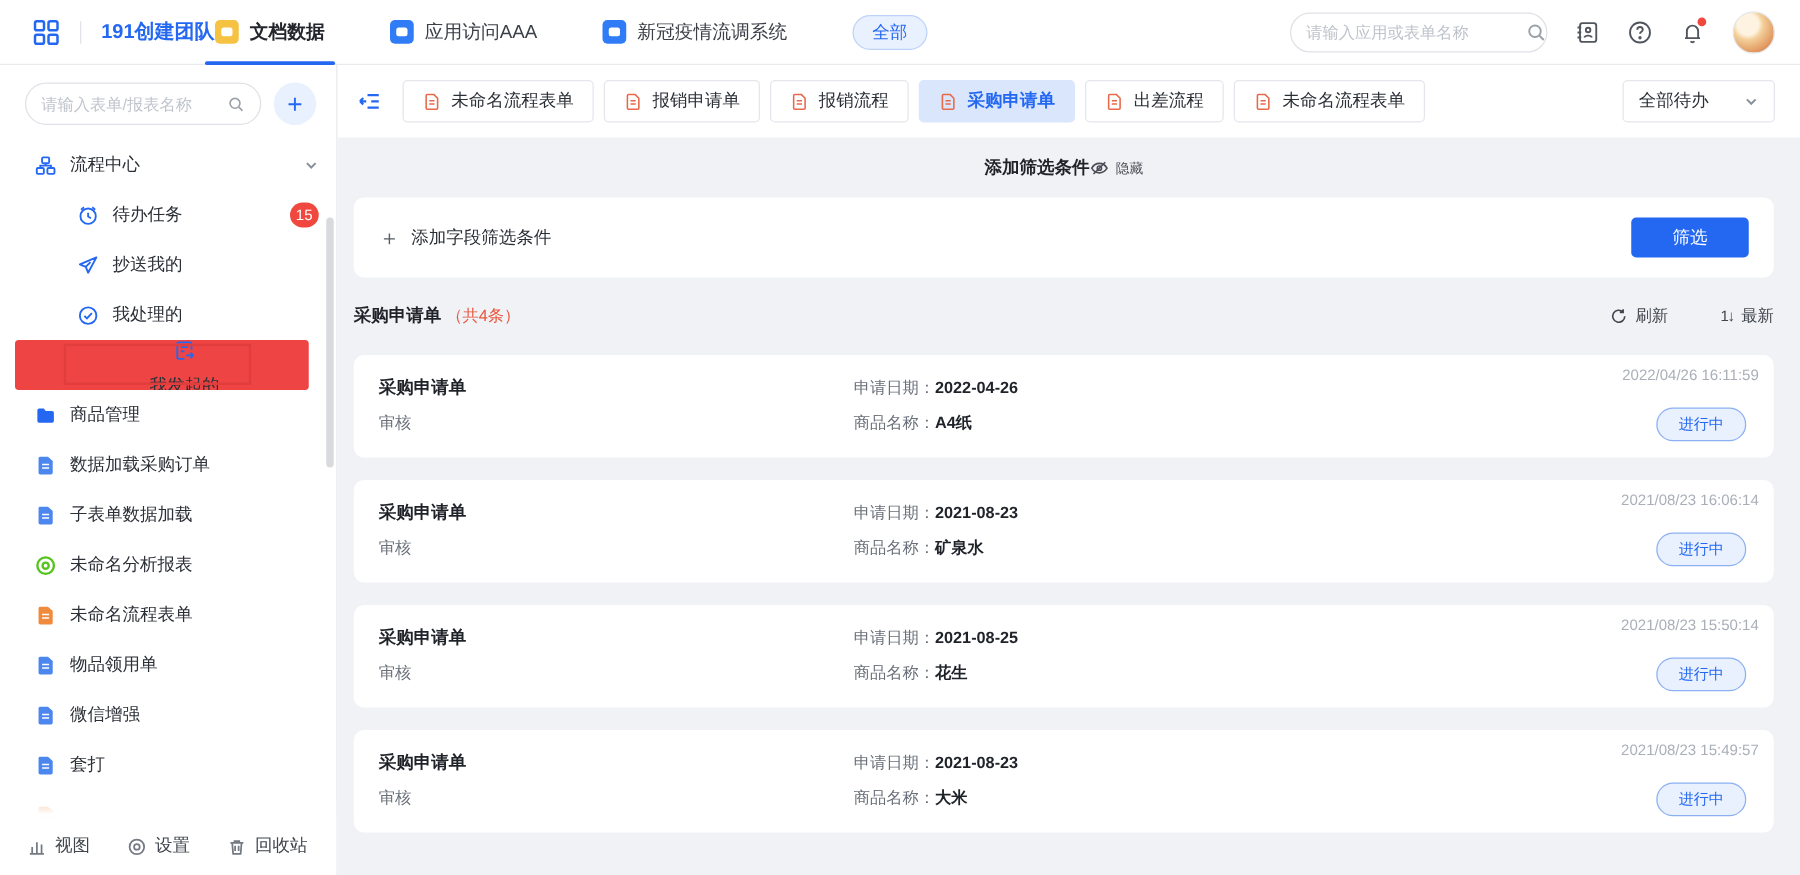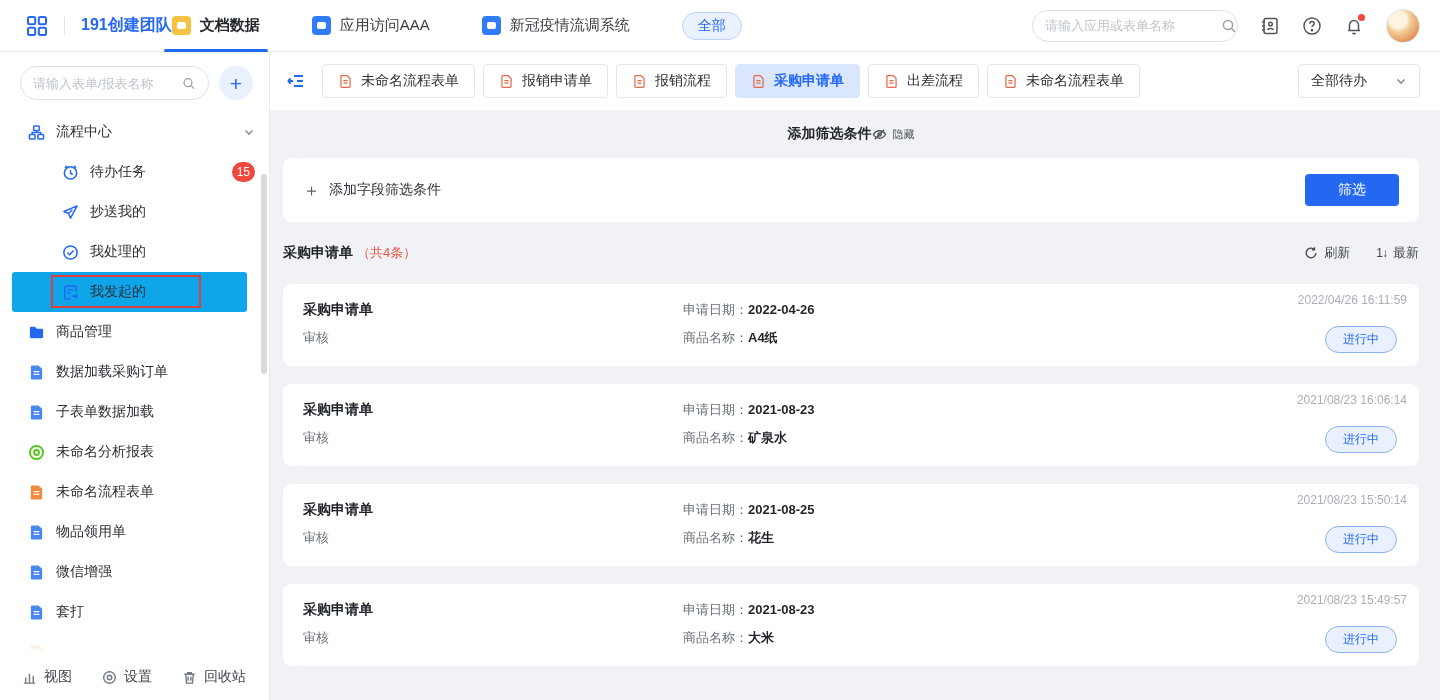--- a/index.html
+++ b/index.html
@@ -35,21 +35,21 @@
   .sidebar { width:270px; flex:none; background:#fff; border-right:1px solid #e8eaee; position:relative; display:flex; flex-direction:column; }
   .sb-search-row { display:flex; align-items:center; gap:10px; padding:14px 16px 8px 20px; }
   .sb-search { flex:1; height:34px; border:1px solid #dfe1e6; border-radius:17px; display:flex; align-items:center; padding:0 12px; }
   .sb-search input { border:0; outline:0; width:100%; font-size:13px; color:#333; background:transparent; font-family:inherit; }
   .sb-search input::placeholder { color:#c0c5cd; }
   .plus-btn { width:34px; height:34px; flex:none; border-radius:50%; background:#e9f1fe; color:#2468f2; font-size:21px; line-height:1; display:flex; align-items:center; justify-content:center; cursor:pointer; border:0; }
   .sb-tree { flex:1; overflow:hidden; position:relative; padding-top:4px; }
   .sb-row { height:40px; display:flex; align-items:center; gap:11px; padding-left:28px; padding-right:14px; font-size:14px; color:#2b2f36; cursor:pointer; position:relative; }
   .sb-row .lbl { flex:1; white-space:nowrap; overflow:hidden; }
   .sb-row.child { padding-left:62px; }
-  .sb-row.selected { background:#0ea5e9; margin-left:12px; margin-right:22px; padding-left:50px; border-radius:3px; }
+  .sb-row.selected { background:#ef4444; margin-left:12px; margin-right:22px; padding-left:50px; border-radius:3px;flex-direction:column; }
   .red-box { position:absolute; left:39px; top:3px; width:150px; height:33px; border:2px solid #e23d3d; pointer-events:none; }
   .badge { min-width:20px; height:20px; padding:0 5px; border-radius:10px; background:#f0483e; color:#fff; font-size:12px; display:flex; align-items:center; justify-content:center; }
   .chev { color:#8a9099; }
   .ic-blue { color:#2468f2; } .ic-doc { color:#4c86ef; } .ic-orange { color:#f08a3c; } .ic-green { color:#52c41a; }
   .clipped { opacity:.45; }
   .sb-thumb { position:absolute; right:2px; top:66px; width:6px; height:200px; border-radius:3px; background:#d8dade; }
   .sb-footer { height:46px; flex:none; display:flex; gap:30px; padding:0 22px; background:#fff; position:relative; color:#41464e; }
   .sb-footer::before { content:""; position:absolute; top:-16px; left:0; right:0; height:16px; background:linear-gradient(rgba(255,255,255,0),#fff 85%); pointer-events:none; }
   .sbf-item { display:flex; align-items:center; gap:7px; cursor:pointer; font-size:14px; color:#41464e; }
   .sbf-item svg { color:#747a84; }
@@ -67,21 +67,21 @@
   .filter-title { font-weight:bold; font-size:14px; color:#1f2329; }
   .hide-link { display:flex; align-items:center; gap:6px; font-size:11px; color:#4a4f57; cursor:pointer; }
   .filter-card { background:#fff; border-radius:8px; height:64px; display:flex; align-items:center; justify-content:space-between; padding:0 20px; }
   .add-cond { display:flex; align-items:center; gap:9px; font-size:14px; color:#2b2f36; cursor:pointer; }
   .add-cond .plus-glyph { font-size:17px; color:#585d66; line-height:1; }
   .filter-btn { width:94px; height:32px; background:#2468f2; border:0; border-radius:4px; color:#fff; font-size:14px; cursor:pointer; font-family:inherit; }
   .list-head { height:62px; display:flex; align-items:center; justify-content:space-between; }
   .list-title-wrap { display:flex; align-items:baseline; gap:4px; }
   .list-title { font-weight:bold; font-size:14px; color:#1f2329; }
   .list-count { font-size:13px; color:#e8573f; }
-  .list-tools { display:flex; align-items:center; gap:26px; }
+  .list-tools { display:flex; align-items:center; gap:42px; }
   .tool { display:flex; align-items:center; gap:6px; font-size:13px; color:#41464e; cursor:pointer; }
   .sort-glyph { font-size:12px; color:#41464e; letter-spacing:-1px; }
   .card { background:#fff; border-radius:8px; height:82px; position:relative; margin-bottom:18px; cursor:pointer; }
   .card-title { position:absolute; left:20px; top:17px; font-size:14px; font-weight:bold; color:#1f2329; }
   .card-step { position:absolute; left:20px; top:45px; font-size:13px; color:#6a7079; }
   .fld { position:absolute; left:400px; font-size:13px; color:#6a7079; white-space:nowrap; }
   .fld.d { top:17px; } .fld.p { top:45px; }
   .fld b { color:#1f2329; font-weight:bold; }
   .card-ts { position:absolute; right:12px; top:9px; font-size:12px; color:#a9aeb8; }
   .status-pill { position:absolute; right:22px; top:42px; width:72px; height:27px; border:1px solid #8cb0f3; background:#eaf1fe; border-radius:14px; color:#2468f2; font-size:12px; display:flex; align-items:center; justify-content:center; cursor:pointer; }

